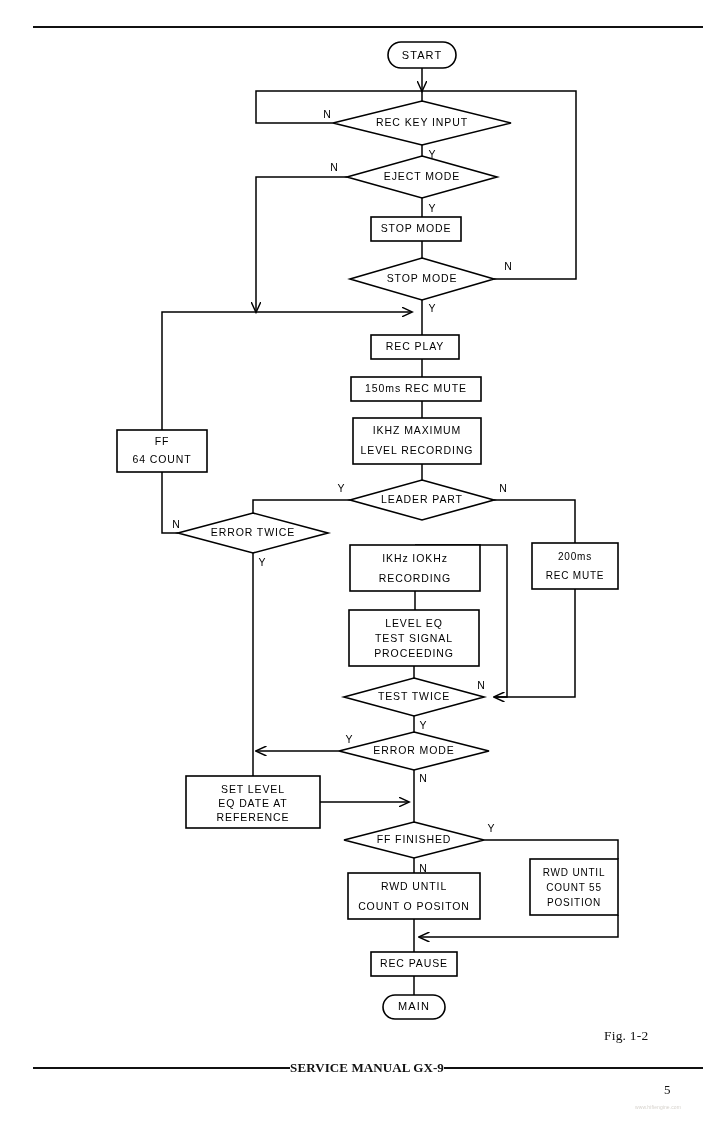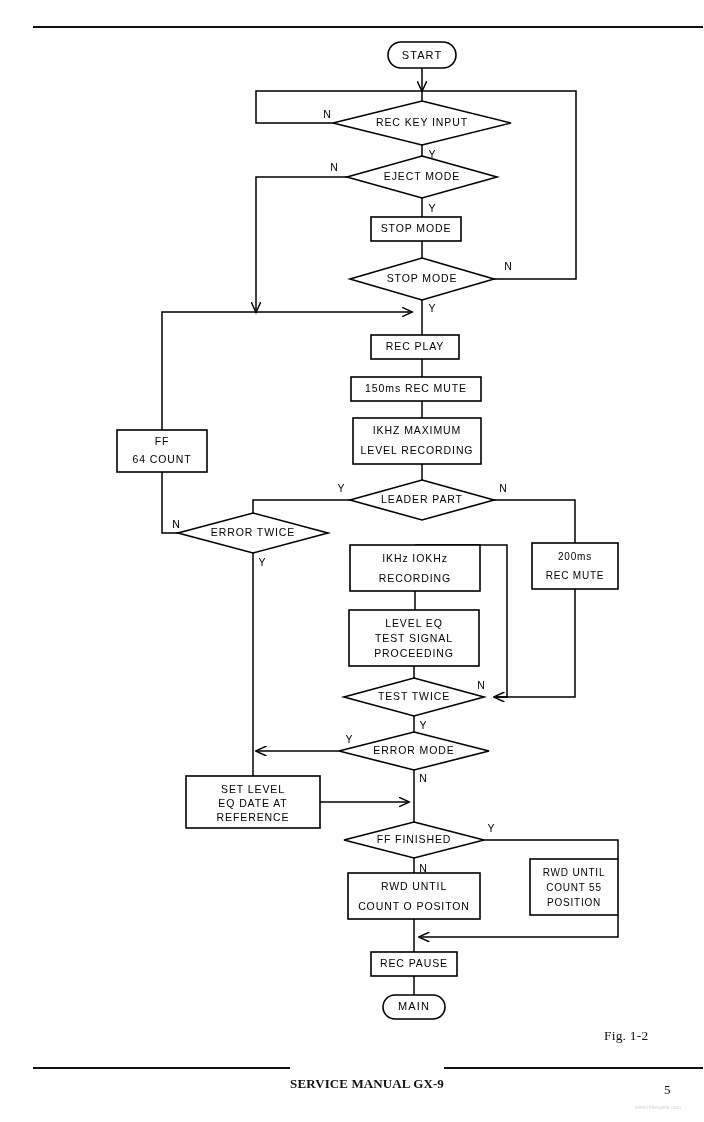--- a/index.html
+++ b/index.html
@@ -14,21 +14,21 @@
 
   .fig-label{
     position:absolute;left:588px;top:1028px;width:90px;
     font-family:"Liberation Serif", serif;font-size:13.5px;color:#111;
     text-align:left;letter-spacing:.2px;
   }
   .footer-wrap{position:absolute;left:0;top:1060px;width:704px;height:16px;}
   .footer-rule-l{position:absolute;left:17px;top:7px;width:257px;height:2px;background:#111;}
   .footer-rule-r{position:absolute;left:428px;top:7px;width:259px;height:2px;background:#111;}
   .footer-title{
-    position:absolute;left:270px;top:16px;width:162px;text-align:center;
+    position:absolute;left:270px;top:0px;width:162px;text-align:center;
     font-family:"Liberation Serif", serif;font-weight:bold;font-size:13px;color:#111;
     letter-spacing:.1px;white-space:nowrap;
   }
   .page-num{
     position:absolute;left:648px;top:1082px;width:30px;text-align:left;
     font-family:"Liberation Serif", serif;font-size:13px;color:#111;
   }
   .watermark{
     position:absolute;left:619px;top:1104px;width:80px;text-align:left;
     font-family:"Liberation Sans", sans-serif;font-size:5px;color:#d6d2cc;

